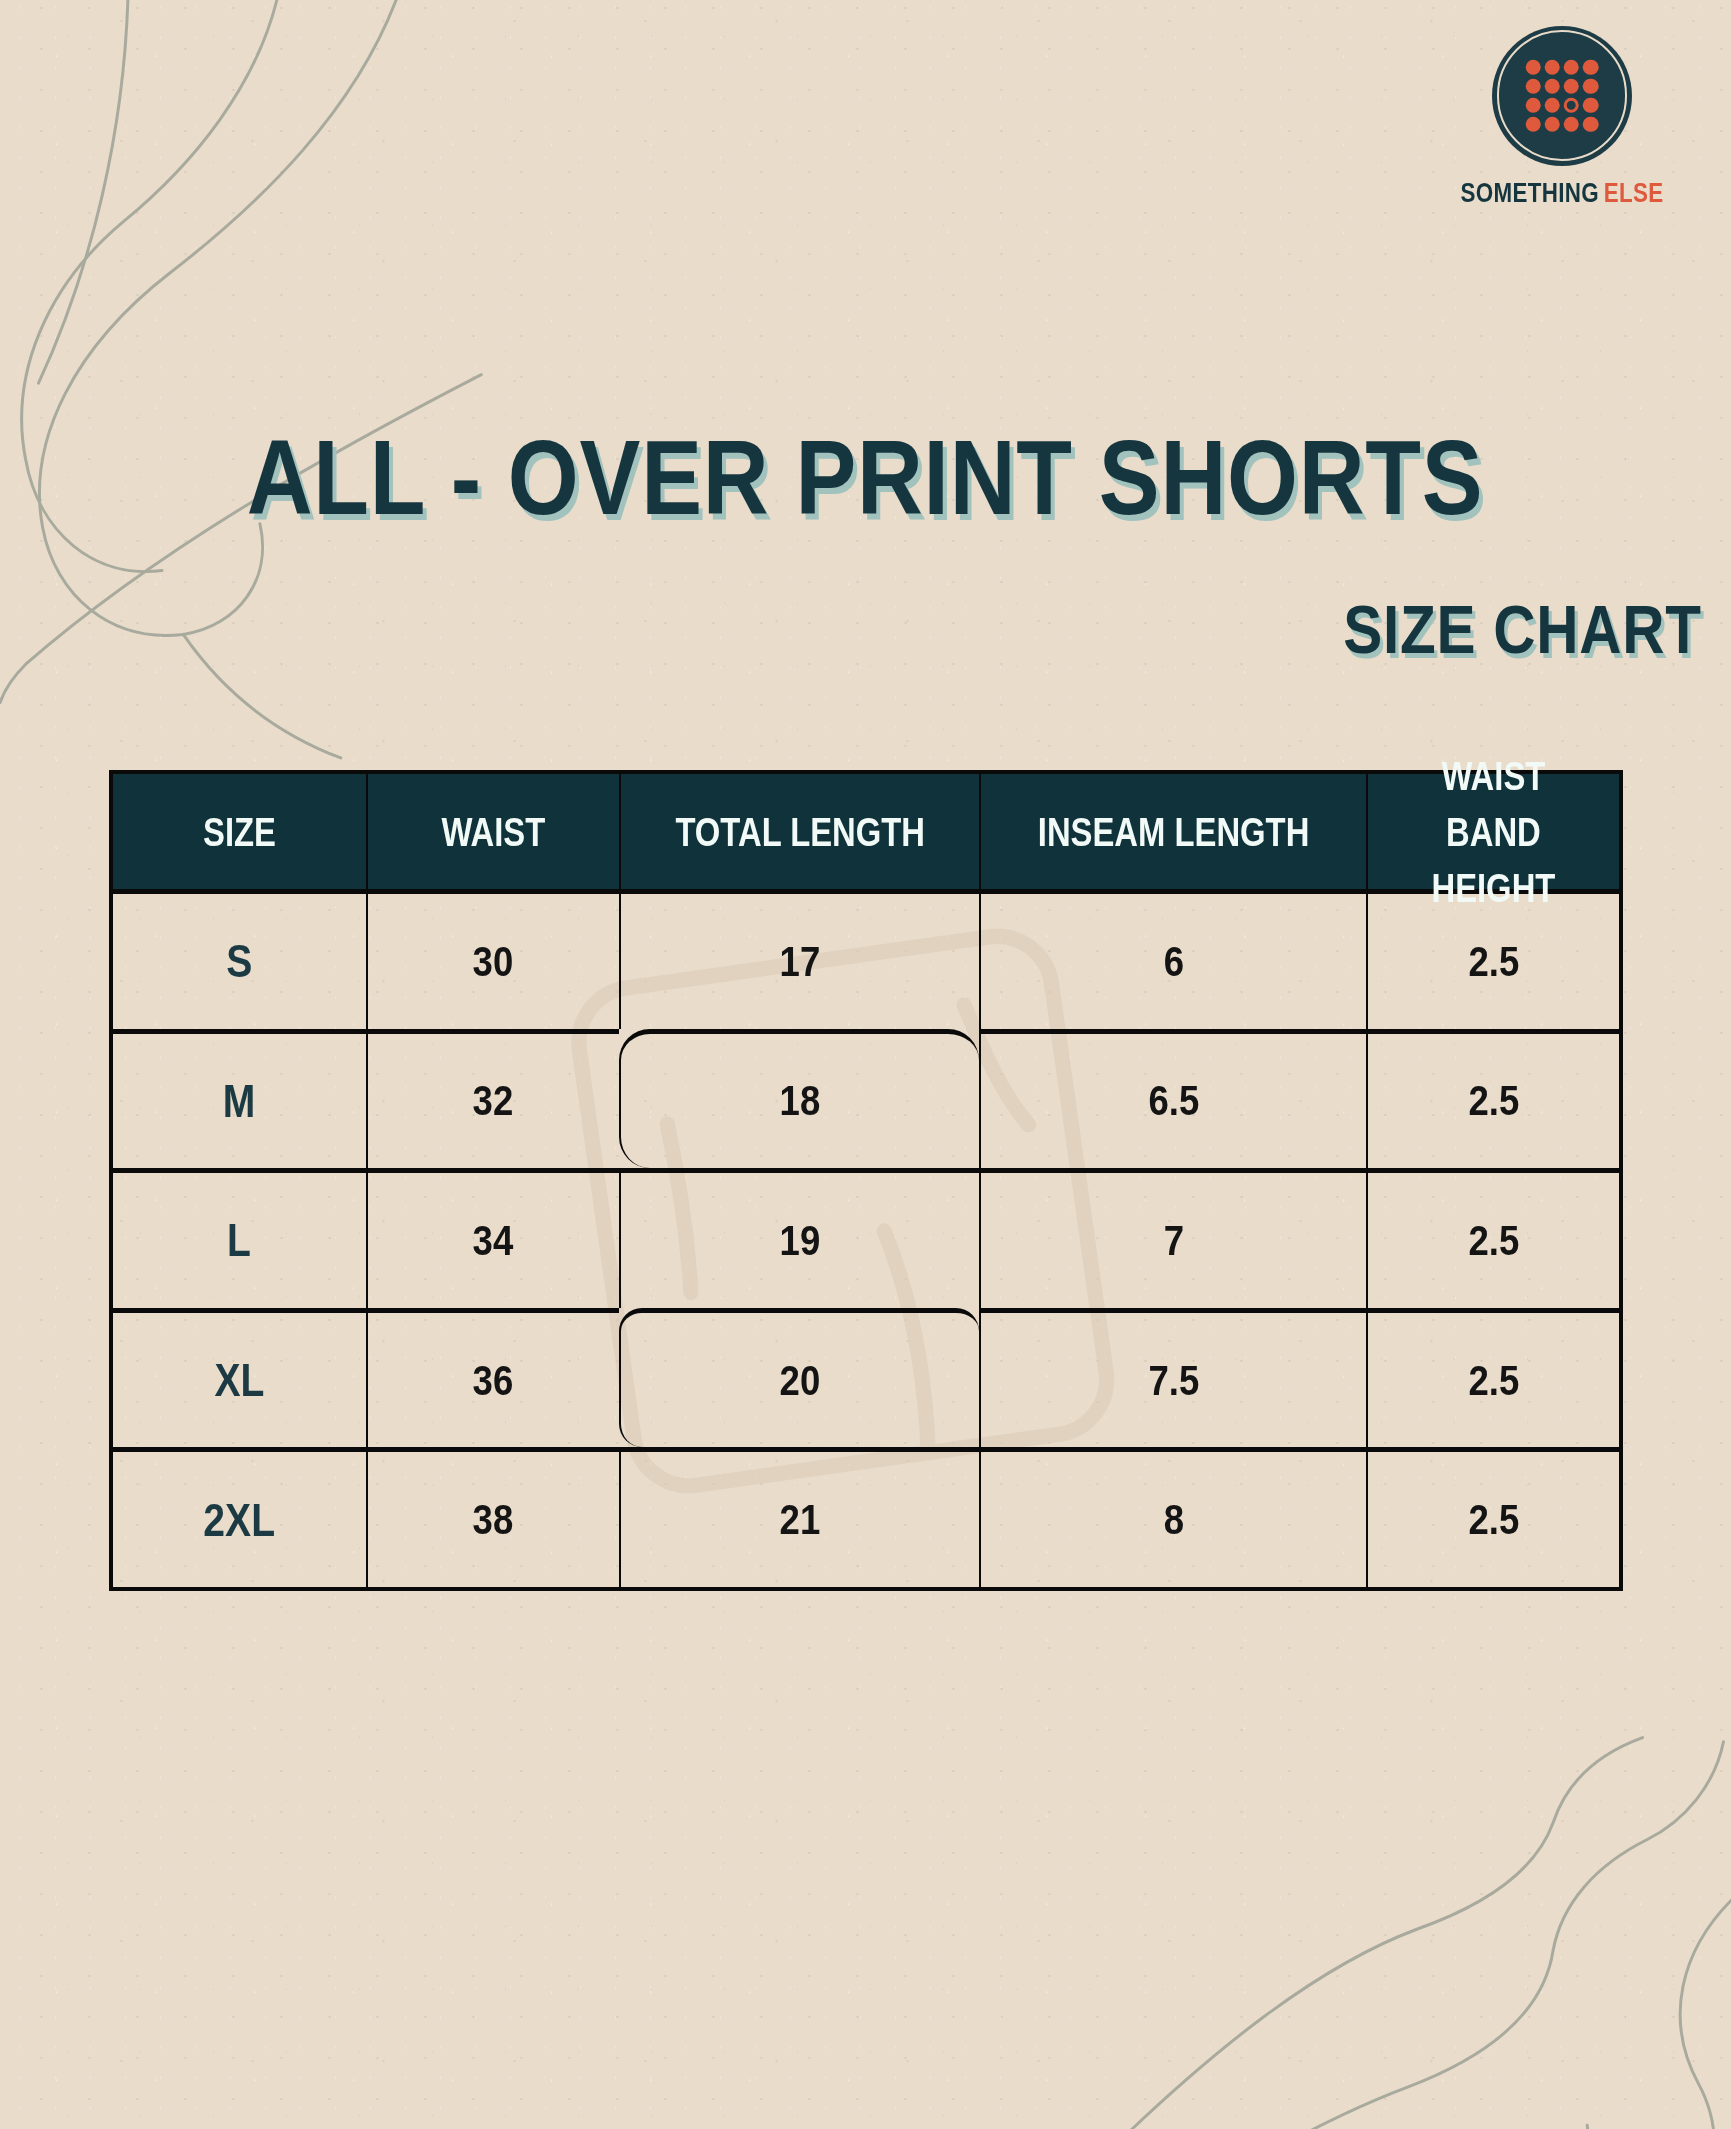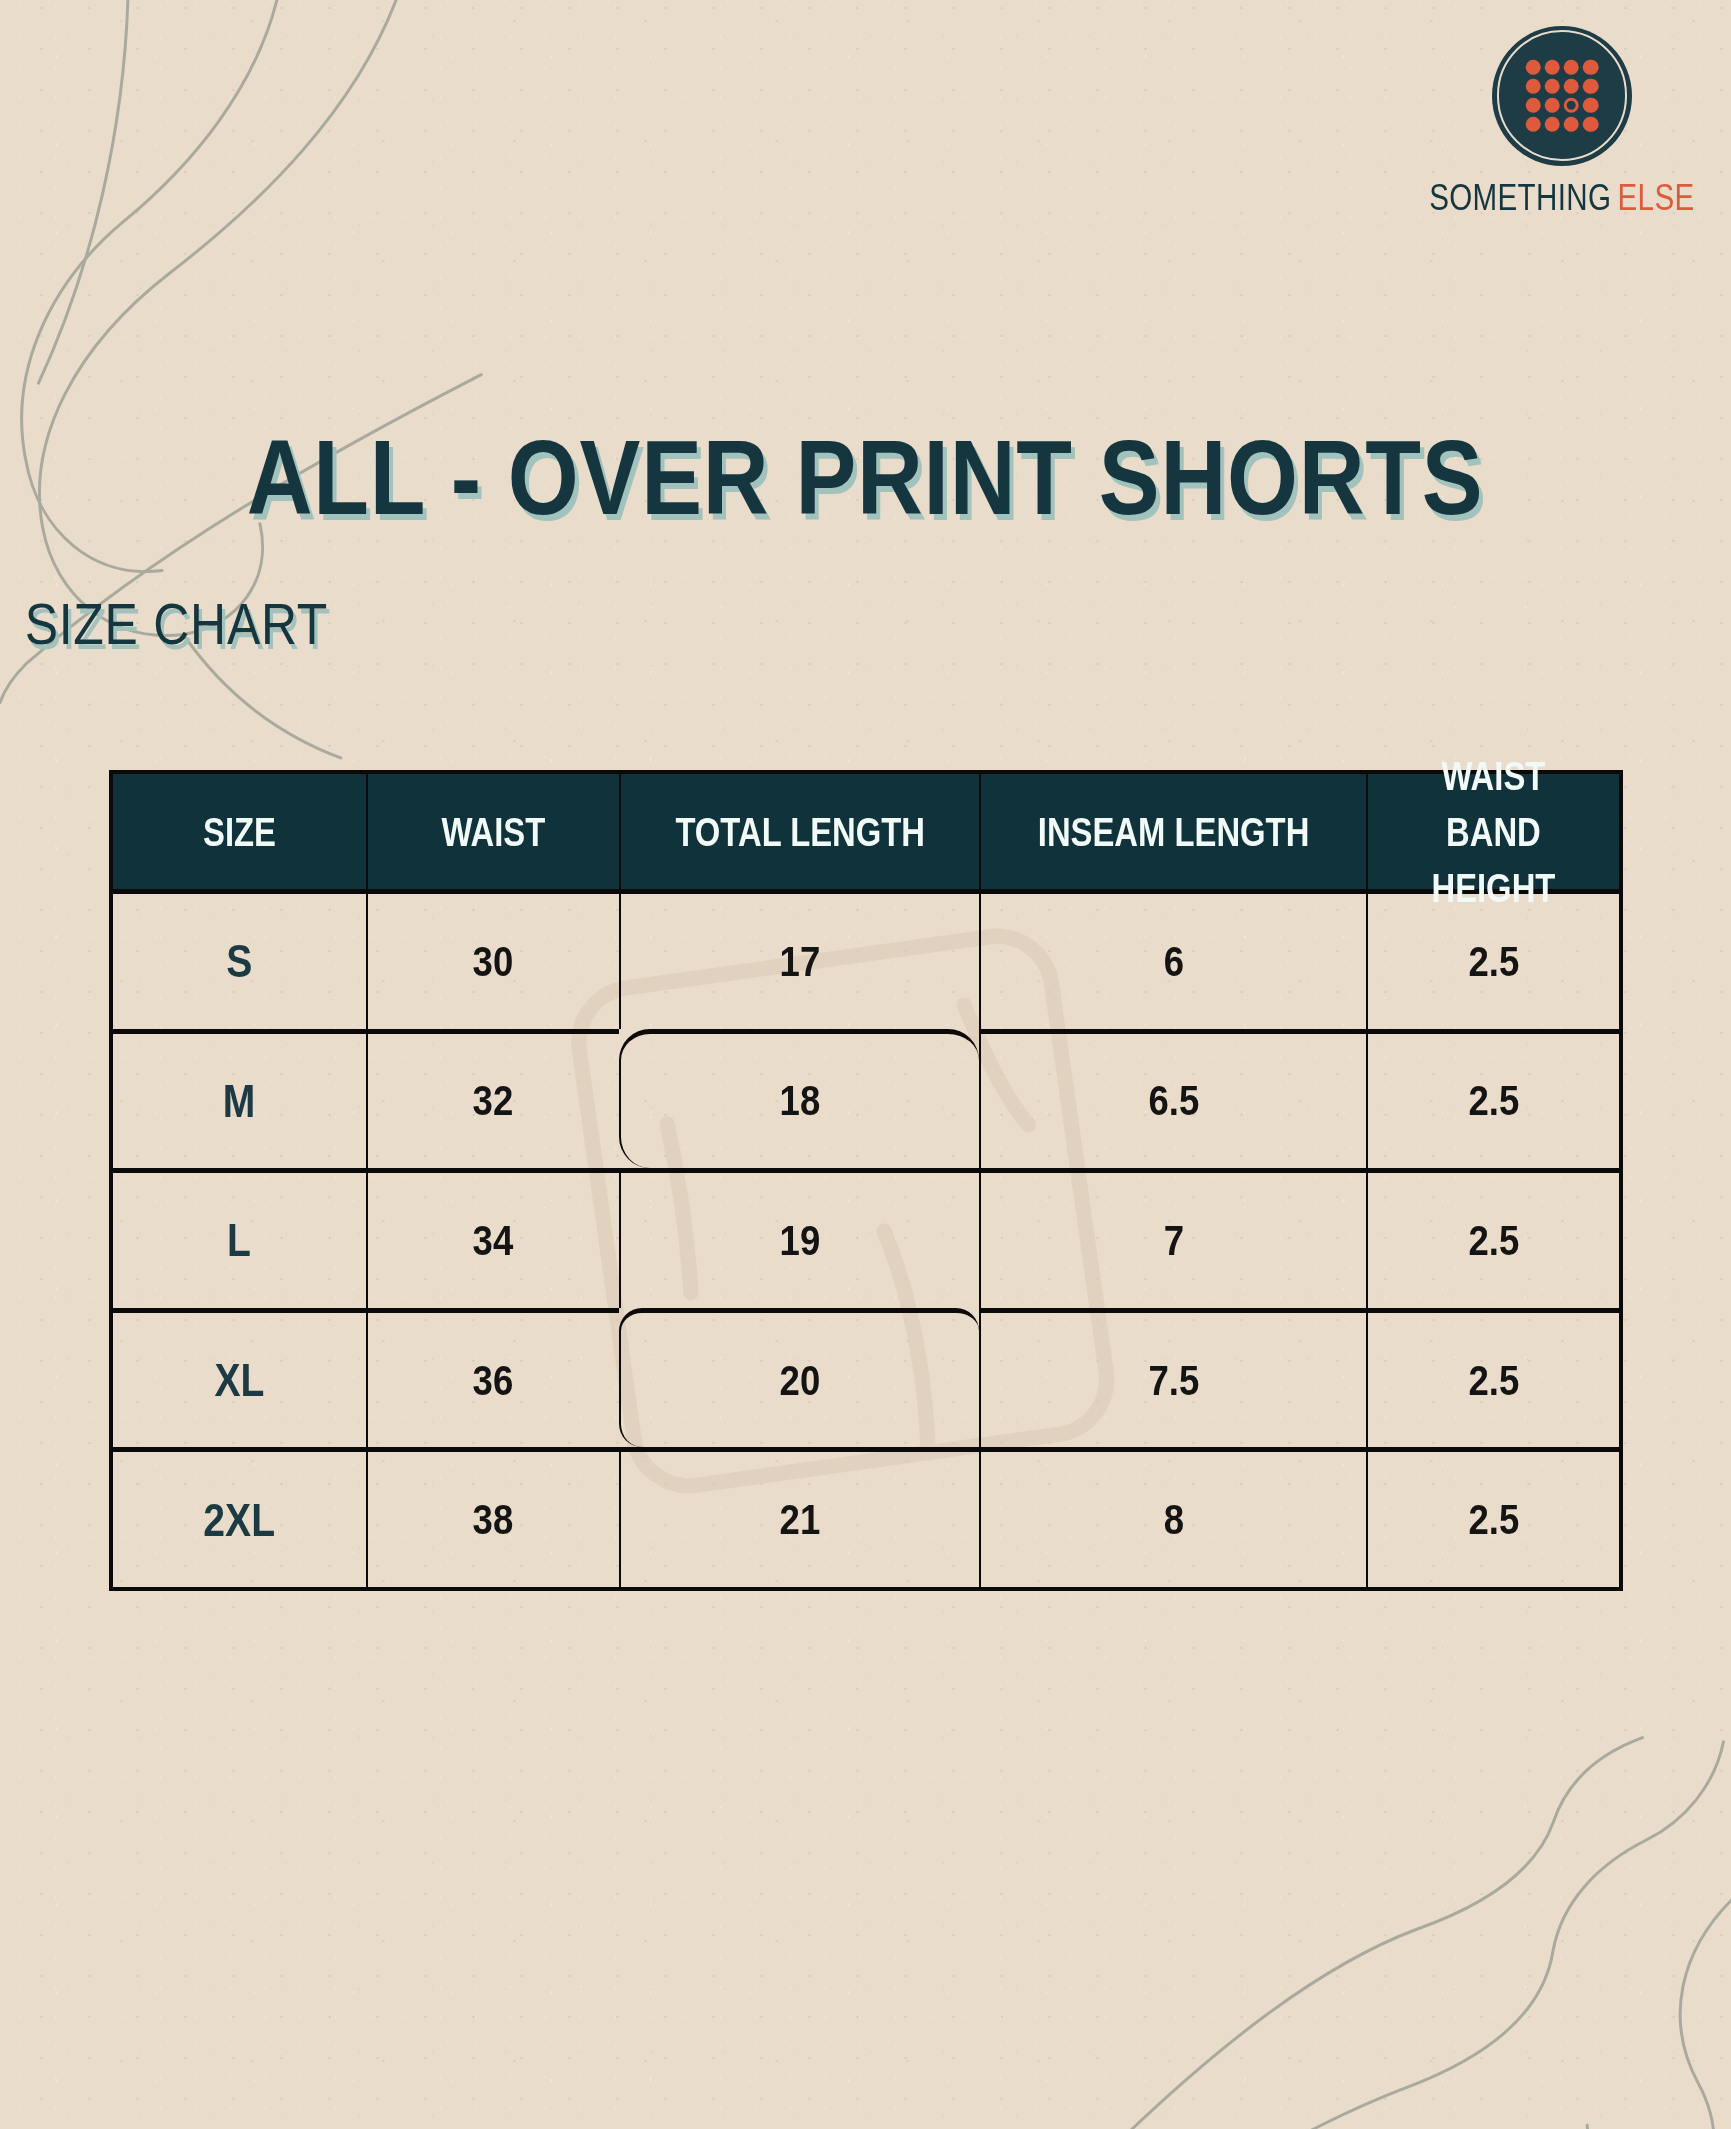--- a/index.html
+++ b/index.html
@@ -33,34 +33,34 @@
     position: absolute; inset: 4.7px; border-radius: 50%;
     border: 2.6px solid #e8dbc9;
   }
   .dot-grid {
     position: absolute; left: 50%; top: 50%; transform: translate(-50%, -50%);
     display: grid; grid-template-columns: repeat(4, 15.3px); grid-auto-rows: 15.3px; gap: 3.8px;
   }
   .dot { border-radius: 50%; }
   .brand {
     position: absolute; left: 1391px; top: 179px; width: 341px;
-    text-align: center; font-weight: normal; font-size: 37px; line-height: 1;
+    text-align: center; font-weight: bold; font-size: 28px; line-height: 1;
     white-space: nowrap; letter-spacing: 0.4px;
   }
   .cond { display: inline-block; transform: scaleX(0.80); transform-origin: center; }
 
   
   .page-title {
     position: absolute; left: 0; top: 424px; width: 100%;
     text-align: center; font-weight: bold; font-size: 106px; line-height: 1;
     white-space: nowrap; letter-spacing: 0.9px;
   }
   .page-subtitle {
     position: absolute; left: 0; top: 595px; width: 100%;
-    text-align: left; font-weight: normal; font-size: 58px; line-height: 1;
+    text-align: right; font-weight: bold; font-size: 68px; line-height: 1;
     white-space: nowrap; letter-spacing: 0.9px;
   }
   .page-title .cond, .page-subtitle .cond { transform: scaleX(0.86); }
 
   
   .size-table {
     position: absolute; left: 109px; top: 770px; width: 1514px; height: 821px;
     box-sizing: border-box;
     display: grid;
     grid-template-columns: repeat(5, 1fr);

